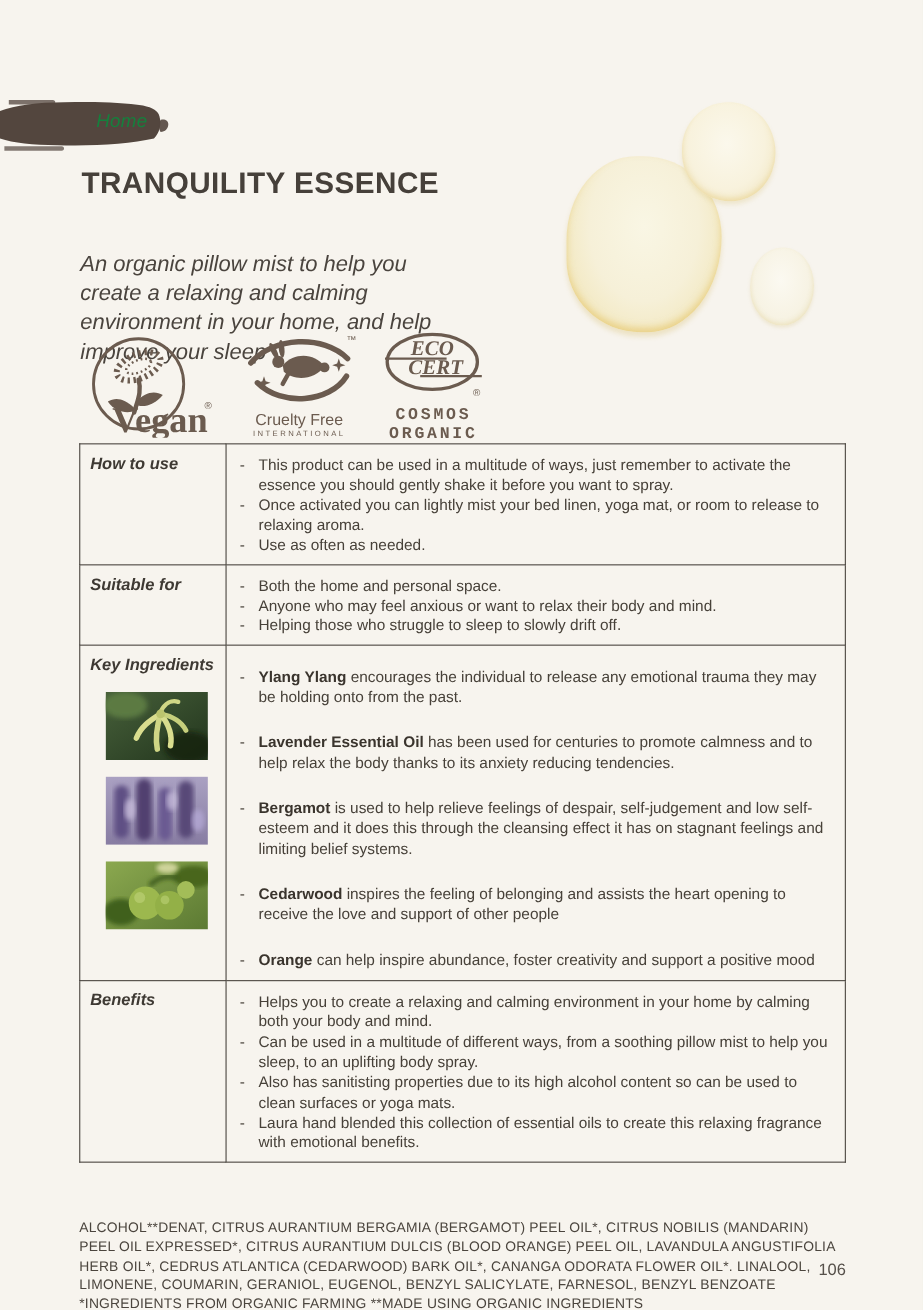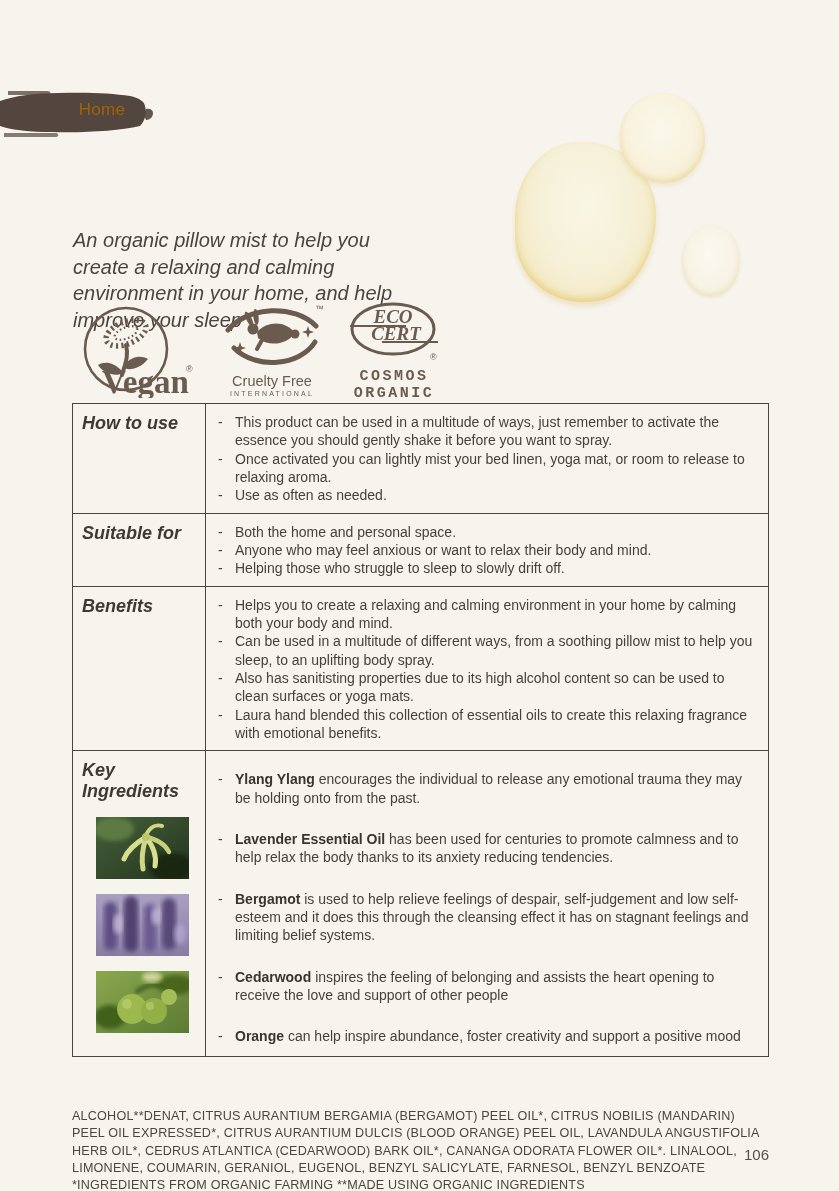--- a/index.html
+++ b/index.html
@@ -7,22 +7,22 @@
   body { font-family:"Liberation Sans", sans-serif; }
   .page {
     position:relative; width:839px; height:1191px; margin:0 auto;
     background:#f7f4ee; overflow:hidden; color:#474139;
   }
 
   
   .home-badge { position:absolute; top:89px; left:0; width:158px; height:50px; cursor:pointer; }
   .home-badge svg { position:absolute; top:0; left:0; }
   .home-label {
-    position:absolute; top:11px; left:70px; width:64px; text-align:center;
-    color:#a16207; font-size:17px; letter-spacing:.3px;
+    position:absolute; top:11px; left:70px; width:64px; text-align:right;
+    color:#15803d; font-size:17px; font-style:italic; letter-spacing:.3px;
   }
 
   
   .title-block { position:absolute; left:74px; top:151px; }
   .page-title { font-size:27px; font-weight:bold; letter-spacing:.4px; color:#46403a; }
   .volume { font-size:16px; font-style:italic; color:#46403a; margin-top:3px; }
 
   .description {
     position:absolute; left:73px; top:227px; width:352px;
     font-size:20px; font-style:italic; line-height:1.33; color:#4a443e;
@@ -57,21 +57,21 @@
     box-shadow:0 2px 3px rgba(214,195,130,.25), inset 0 -2px 4px rgba(225,205,140,.35);
   }
 
   
   .info-table {
     position:absolute; left:72px; top:403px; width:697px;
     border-collapse:collapse; table-layout:fixed;
   }
   .info-table td { border:1px solid #4a453f; vertical-align:top; }
   .label-cell { width:133px; padding:9px 8px 9px 9px; }
-  .row-label { font-size:18px; font-weight:bold; font-style:italic; color:#3e3933; }
+  .row-label { font-size:15px; font-weight:bold; font-style:italic; color:#3e3933; }
   .content-cell { padding:9px 10px 8px 8px; }
   .bullets { list-style:none; }
   .bullets li {
     position:relative; padding-left:21px;
     font-size:14px; line-height:1.31; color:#474139;
   }
   .bullets li::before { content:"-"; position:absolute; left:4px; top:0; }
   .ki-bullets li { margin-bottom:23px; }
   .ki-bullets li:last-child { margin-bottom:2px; }
   .ki-content { padding-top:19px; }
@@ -93,20 +93,21 @@
     <svg width="158" height="50" viewBox="0 0 158 50">
       <path fill="#53463e" d="M0,12 C14,7 34,4 58,4 C86,3 112,4 130,7 C139,9 144,12 145,17 C147,24 145,32 140,37 C118,42 84,44 52,43 C30,43 12,41 0,37 Z"></path>
       <path fill="#53463e" d="M146,20 c4,-1 7,1 7,4 c0,4 -3,7 -7,7 c-2,-3 -2,-8 0,-11 Z" opacity=".9"></path>
       <path fill="#53463e" d="M8,2 h40 c3,0 3,4 0,4 h-40 Z" opacity=".75"></path>
       <path fill="#53463e" d="M4,44 h52 c3,0 3,4 0,4 h-52 Z" opacity=".7"></path>
     </svg>
     <span class="home-label">Home</span>
   </div>
 
   <div class="title-block">
+    <h1 class="page-title">TRANQUILITY ESSENCE</h1>
   </div>
 
   <p class="description">An organic pillow mist to help you create a relaxing and calming environment in your home, and help improve your sleep</p>
 
   <div class="logos">
 
     <div class="logo">
       <svg width="122" height="96" viewBox="0 0 122 96">
         <circle cx="52" cy="47" r="41" fill="none" stroke="#6b5b4f" stroke-width="2.6"></circle>
         <g transform="rotate(-22 52 31)">
@@ -173,33 +174,20 @@
       </tr>
       <tr>
         <td class="label-cell">
           <span class="row-label">Suitable for</span>
         </td>
         <td class="content-cell">
           <ul class="bullets">
             <li><span>Both the home and personal space.</span></li>
             <li><span>Anyone who may feel anxious or want to relax their body and mind.</span></li>
             <li><span>Helping those who struggle to sleep to slowly drift off.</span></li>
-          </ul>
-        </td>
-      </tr>
-      <tr>
-        <td class="label-cell">
-          <span class="row-label">Benefits</span>
-        </td>
-        <td class="content-cell">
-          <ul class="bullets">
-            <li><span>Helps you to create a relaxing and calming environment in your home by calming both your body and mind.</span></li>
-            <li><span>Can be used in a multitude of different ways, from a soothing pillow mist to help you sleep, to an uplifting body spray.</span></li>
-            <li><span>Also has sanitisting properties due to its high alcohol content so can be used to clean surfaces or yoga mats.</span></li>
-            <li><span>Laura hand blended this collection of essential oils to create this relaxing fragrance with emotional benefits.</span></li>
           </ul>
         </td>
       </tr>
       <tr>
         <td class="label-cell">
           <span class="row-label">Key Ingredients</span>
 
           <svg class="photo" viewBox="0 0 93 62" title="ylang-ylang-flower">
             <defs>
               <linearGradient id="gYl" x1="0" y1="0" x2="1" y2="1">
@@ -266,20 +254,33 @@
         <td class="content-cell ki-content">
           <ul class="bullets ki-bullets">
             <li><span class="ki-name">Ylang Ylang</span> <span>encourages the individual to release any emotional trauma they may be holding onto from the past.</span></li>
             <li><span class="ki-name">Lavender Essential Oil</span> <span>has been used for centuries to promote calmness and to help relax the body thanks to its anxiety reducing tendencies.</span></li>
             <li><span class="ki-name">Bergamot</span> <span>is used to help relieve feelings of despair, self-judgement and low self-esteem and it does this through the cleansing effect it has on stagnant feelings and limiting belief systems.</span></li>
             <li><span class="ki-name">Cedarwood</span> <span>inspires the feeling of belonging and assists the heart opening to receive the love and support of other people</span></li>
             <li><span class="ki-name">Orange</span> <span>can help inspire abundance, foster creativity and support a positive mood</span></li>
           </ul>
         </td>
       </tr>
+      <tr>
+        <td class="label-cell">
+          <span class="row-label">Benefits</span>
+        </td>
+        <td class="content-cell">
+          <ul class="bullets">
+            <li><span>Helps you to create a relaxing and calming environment in your home by calming both your body and mind.</span></li>
+            <li><span>Can be used in a multitude of different ways, from a soothing pillow mist to help you sleep, to an uplifting body spray.</span></li>
+            <li><span>Also has sanitisting properties due to its high alcohol content so can be used to clean surfaces or yoga mats.</span></li>
+            <li><span>Laura hand blended this collection of essential oils to create this relaxing fragrance with emotional benefits.</span></li>
+          </ul>
+        </td>
+      </tr>
     </tbody>
   </table>
 
   <div class="footer">
     <div class="footer-text">ALCOHOL**DENAT, CITRUS AURANTIUM BERGAMIA (BERGAMOT) PEEL OIL*, CITRUS NOBILIS (MANDARIN) PEEL OIL EXPRESSED*, CITRUS AURANTIUM DULCIS (BLOOD ORANGE) PEEL OIL, LAVANDULA ANGUSTIFOLIA HERB OIL*, CEDRUS ATLANTICA (CEDARWOOD) BARK OIL*, CANANGA ODORATA FLOWER OIL*. LINALOOL, LIMONENE, COUMARIN, GERANIOL, EUGENOL, BENZYL SALICYLATE, FARNESOL, BENZYL BENZOATE *INGREDIENTS FROM ORGANIC FARMING **MADE USING ORGANIC INGREDIENTS</div>
   </div>
 
   <div class="page-number">106</div>
 
 </div>

